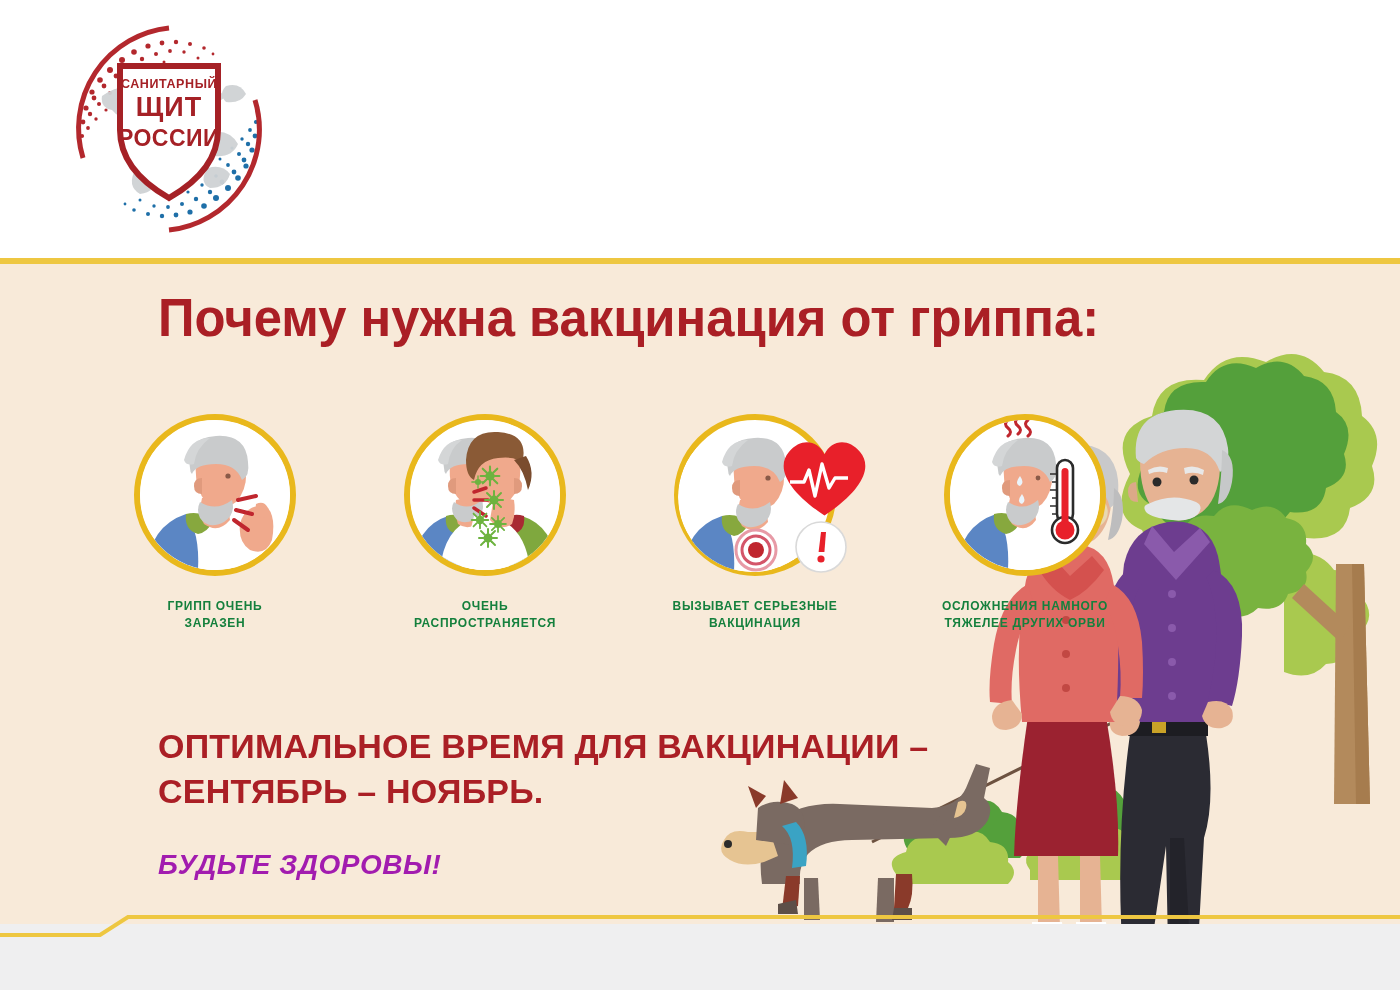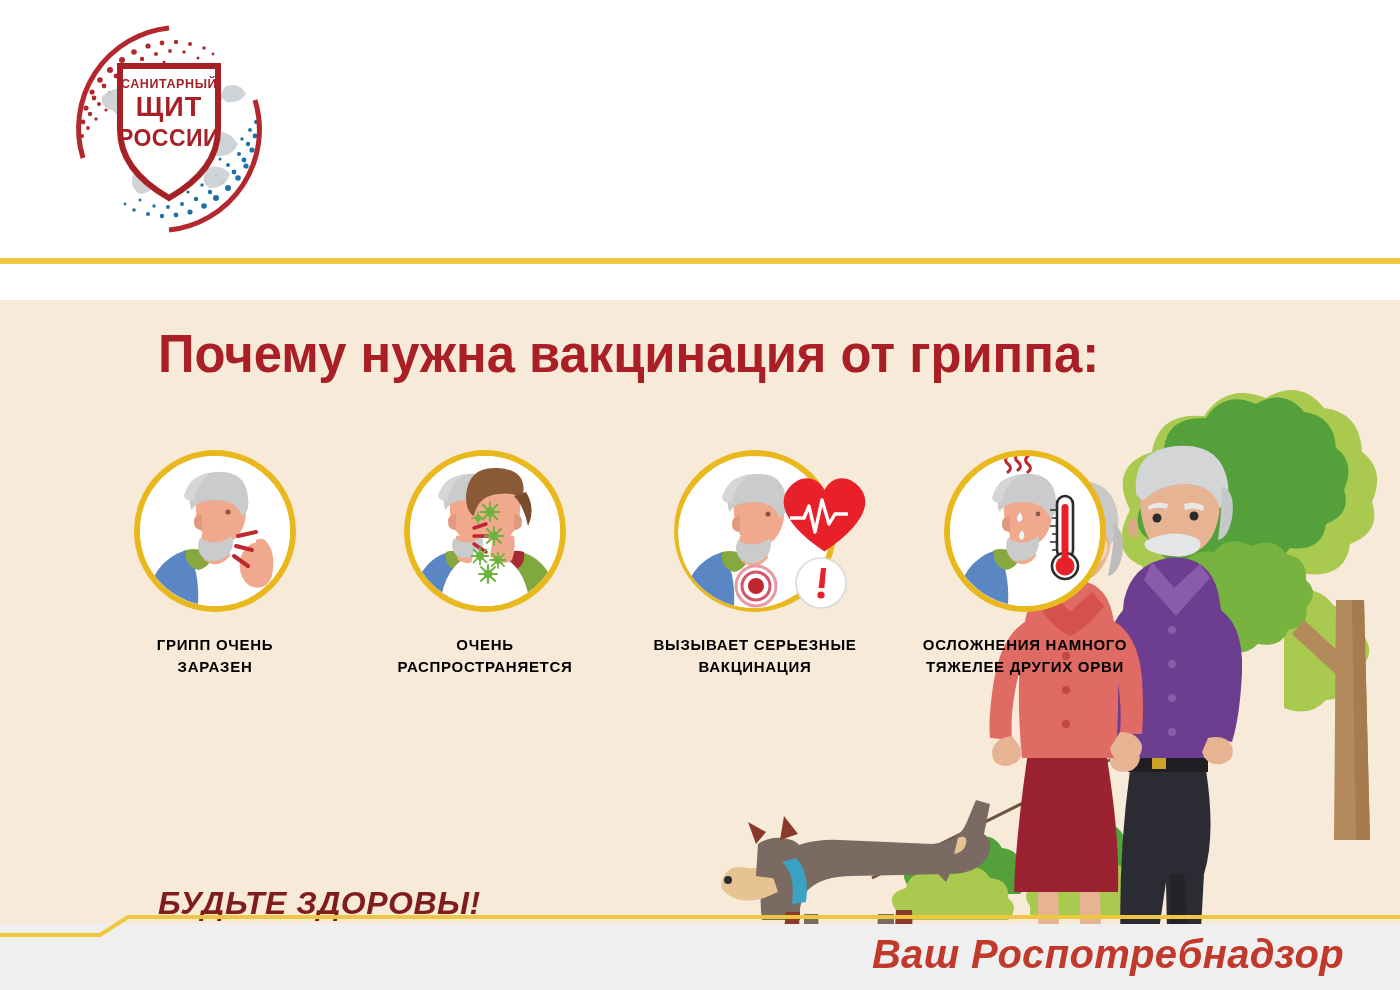--- a/index.html
+++ b/index.html
@@ -13,51 +13,51 @@
   .title-line{
     color:#1c7fba;font-weight:bold;font-size:82px;line-height:0.92;
     letter-spacing:-0.5px;font-family:"Liberation Sans Narrow","Liberation Sans",sans-serif;
     transform:scaleX(0.96);transform-origin:left center;white-space:nowrap;
   }
   .title-line.l2{font-size:86px;}
 
   .gold-divider{position:absolute;left:0;top:258px;width:1400px;height:6px;background:#eec741;}
 
   
-  .body-area{position:absolute;left:0;top:264px;width:1400px;height:660px;background:#f8ead9;overflow:hidden;margin-top:36px;}
+  .body-area{position:absolute;left:0;top:264px;width:1400px;height:660px;background:#f8ead9;overflow:hidden;}
 
   .subheading{
     position:absolute;left:158px;top:26px;width:1120px;
     color:#aa1f25;font-weight:bold;font-size:54px;line-height:1;white-space:nowrap;
     font-family:"Liberation Sans Narrow","Liberation Sans",sans-serif;transform:scaleX(0.94);transform-origin:left center;
   }
 
   
   .icons{position:absolute;left:80px;top:150px;width:1080px;height:250px;display:flex;}
   .icon-cell{width:270px;display:flex;flex-direction:column;align-items:center;}
   .circle{
     position:relative;width:162px;height:162px;border-radius:50%;
     background:#ffffff;border:6px solid #e9b81c;box-sizing:border-box;overflow:visible;
   }
   .circle .clip{position:absolute;left:0;top:0;width:150px;height:150px;border-radius:50%;overflow:hidden;}
   .caption{
-    margin-top:22px;text-align:center;color:#000000;font-weight:bold;
-    font-size:15px;line-height:1.45;letter-spacing:0.7px;white-space:pre-line;
+    margin-top:22px;text-align:center;color:#15803d;font-weight:bold;
+    font-size:12px;line-height:1.45;letter-spacing:0.7px;white-space:pre-line;
     font-family:"Liberation Sans Narrow","Liberation Sans",sans-serif;
   }
 
   
   .promo{position:absolute;left:158px;top:460px;width:800px;}
   .promo-line{
     color:#aa1f25;font-weight:bold;font-size:34px;line-height:1.32;white-space:nowrap;
     font-family:"Liberation Sans Narrow","Liberation Sans",sans-serif;letter-spacing:0.2px;
   }
   .tagline{
-    position:absolute;left:158px;top:585px;color:#7f1d1d;font-weight:bold;font-style:italic;
-    font-size:32px;letter-spacing:0.5px;white-space:nowrap;
+    position:absolute;left:158px;top:585px;color:#a21caf;font-weight:bold;font-style:italic;
+    font-size:28px;letter-spacing:0.5px;white-space:nowrap;
     font-family:"Liberation Sans Narrow","Liberation Sans",sans-serif;
   }
 
   
   .scene{position:absolute;right:0;top:0;width:700px;height:660px;}
 
   
   .footer{position:absolute;left:0;top:924px;width:1400px;height:66px;background:#efeff0;}
   .footer-gold{position:absolute;left:0;top:915px;width:1400px;height:22px;}
   .footer-text{
@@ -574,24 +574,27 @@
                 </g>
               </g>
             </svg>
           </div>
         </div>
         <div class="caption">ОСЛОЖНЕНИЯ НАМНОГО
 ТЯЖЕЛЕЕ ДРУГИХ ОРВИ</div>
       </div>
     </div>
 
+    <div class="promo">
+      <div class="promo-line">ОПТИМАЛЬНОЕ ВРЕМЯ ДЛЯ ВАКЦИНАЦИИ –</div>
+      <div class="promo-line">СЕНТЯБРЬ – НОЯБРЬ.</div>
+    </div>
     <div class="tagline">БУДЬТЕ ЗДОРОВЫ!</div>
   </div>
 
   <div class="footer"></div>
   <div class="footer-gold">
     <svg viewBox="0 0 1400 22" width="1400" height="22" preserveAspectRatio="none">
       <path d="M0 20 L100 20 L128 2 L1400 2" fill="none" stroke="#eec741" stroke-width="4"></path>
     </svg>
   </div>
-  <div class="footer-text">Ваш Роспотребнадзор</div>
 
 </div>
 
 </body></html>

